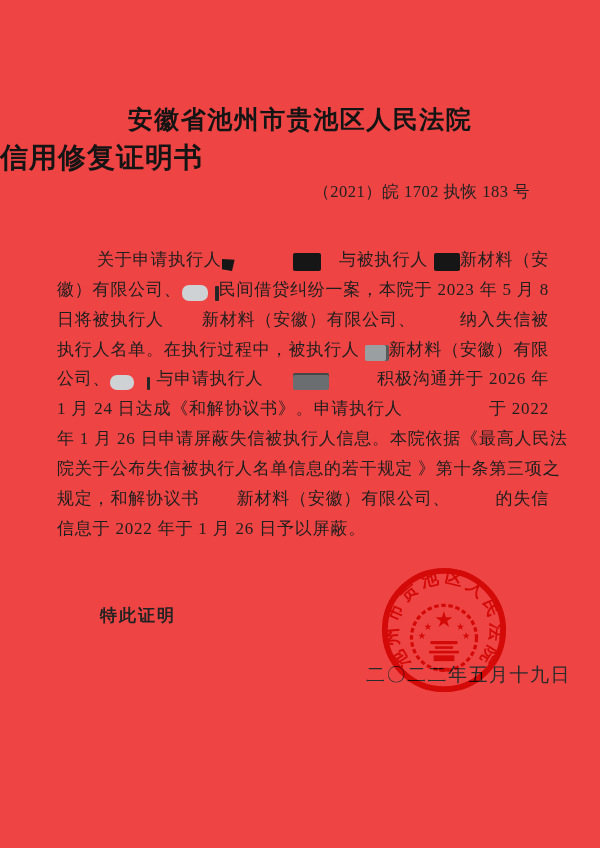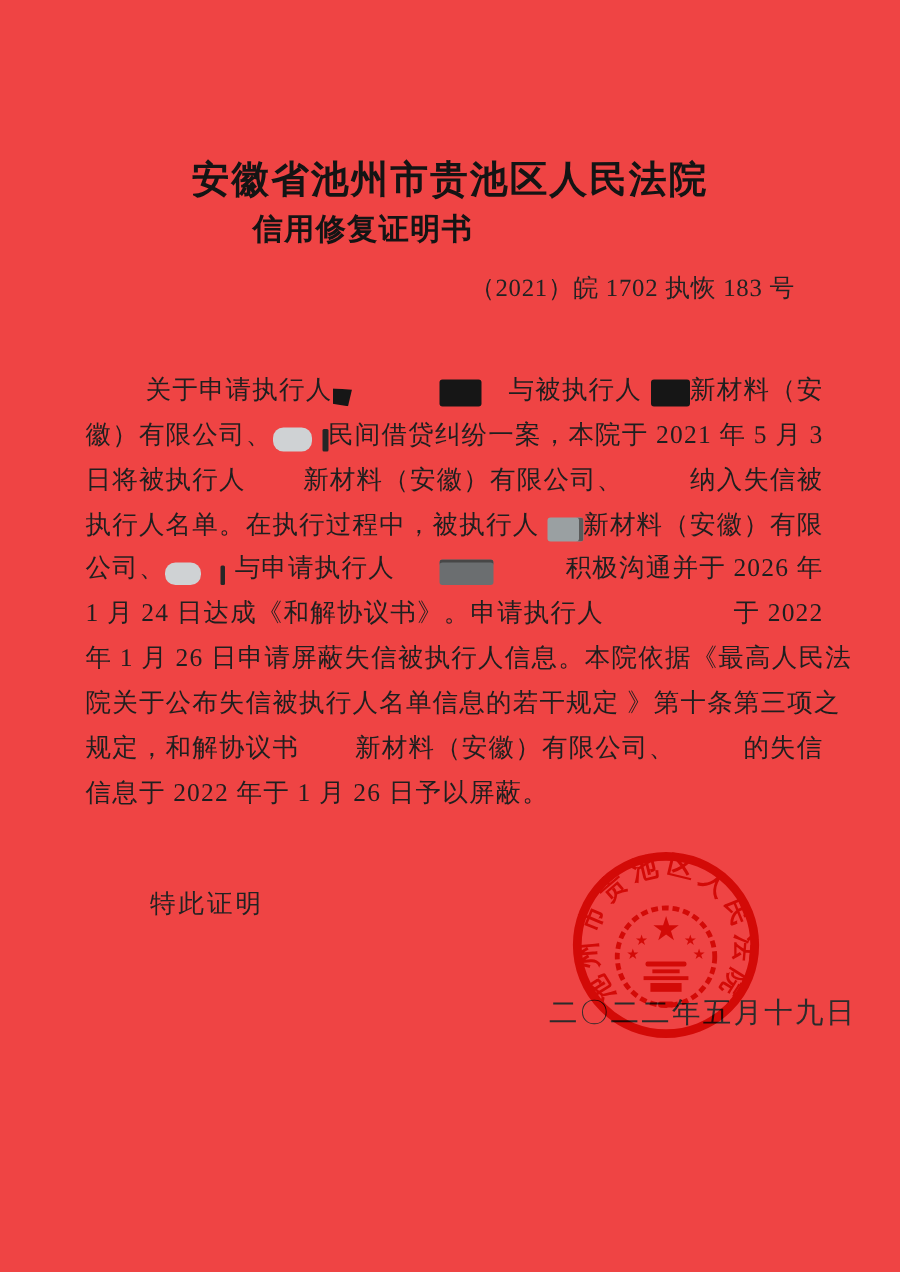--- a/index.html
+++ b/index.html
@@ -14,22 +14,22 @@
     color: #1f1f1f;
   }
   .doc-title-1 {
     position: absolute; top: 103px; left: 0; width: 600px;
     text-align: center;
     font-size: 25px; font-weight: 700; letter-spacing: 1.5px;
     color: #141414;
   }
   .doc-title-2 {
     position: absolute; top: 139px; left: 0; width: 484px;
-    text-align: center;
-    font-size: 20px; font-weight: 700; letter-spacing: 1px;
+    text-align: left;
+    font-size: 28px; font-weight: 700; letter-spacing: 1px;
     color: #141414;
   }
   .case-number {
     position: absolute; top: 181px; right: 70px;
     font-size: 16.5px; letter-spacing: 0.5px;
     color: #222;
   }
   .body-paragraph {
     position: absolute; top: 241px; left: 57px; width: 492px;
   }
@@ -45,22 +45,22 @@
   }
   .seg-indent, .seg-gap { flex: 0 1 auto; height: 1px; }
   .seg-redact { flex: 0 0 auto; display: inline-block; }
   .v-black { background: #161616; border-radius: 2px; }
   .v-wedge { background: #161616; clip-path: polygon(0 0, 100% 8%, 80% 100%, 0 86%); }
   .v-gray  { background: #9aa0a2; border-radius: 2px; box-shadow: inset -3px 0 0 #5a5a5a; }
   .v-light { background: #cfd2d4; border-radius: 7px; }
   .v-dark  { background: #6b6e70; border-radius: 2px; box-shadow: inset 0 2px 0 #474747; }
   .v-tick  { background: #262626; border-radius: 1px; }
   .closing-line {
-    position: absolute; top: 591px; left: 100px;
-    font-size: 17px; letter-spacing: 2px; color: #222;
+    position: absolute; top: 604px; left: 100px;
+    font-size: 17px; letter-spacing: 2px; color: #222; font-weight: bold;
   }
   .doc-date {
     position: absolute; top: 662px; left: 366px;
     font-size: 19px; letter-spacing: 1.5px; color: #2b2b2b;
     z-index: 1;
   }
   .court-seal {
     position: absolute; top: 565px; left: 379px;
     width: 130px; height: 130px;
     z-index: 2;
@@ -88,21 +88,21 @@
         <span class="seg-text">与被执行人</span>
         <span class="seg-gap" style="width: 6px;"></span>
         <span class="seg-redact v-black" style="width: 26px; height: 18px;"></span>
         <span class="seg-text">新材料（安</span>
       </div>
       <div class="body-line">
         <span class="seg-text">徽）有限公司、</span>
         <span class="seg-redact v-light" style="width: 26px; height: 16px;"></span>
         <span class="seg-gap" style="width: 24px; flex-grow: 1;"></span>
         <span class="seg-redact v-tick" style="width: 4px; height: 15px;"></span>
-        <span class="seg-text">民间借贷纠纷一案，本院于 2021 年 5 月 3</span>
+        <span class="seg-text">民间借贷纠纷一案，本院于 2023 年 5 月 8</span>
       </div>
       <div class="body-line">
         <span class="seg-text">日将被执行人</span>
         <span class="seg-gap" style="width: 38px; flex-grow: 1;"></span>
         <span class="seg-text">新材料（安徽）有限公司、</span>
         <span class="seg-gap" style="width: 44px; flex-grow: 1;"></span>
         <span class="seg-text">纳入失信被</span>
       </div>
       <div class="body-line">
         <span class="seg-text">执行人名单。在执行过程中，被执行人</span>

